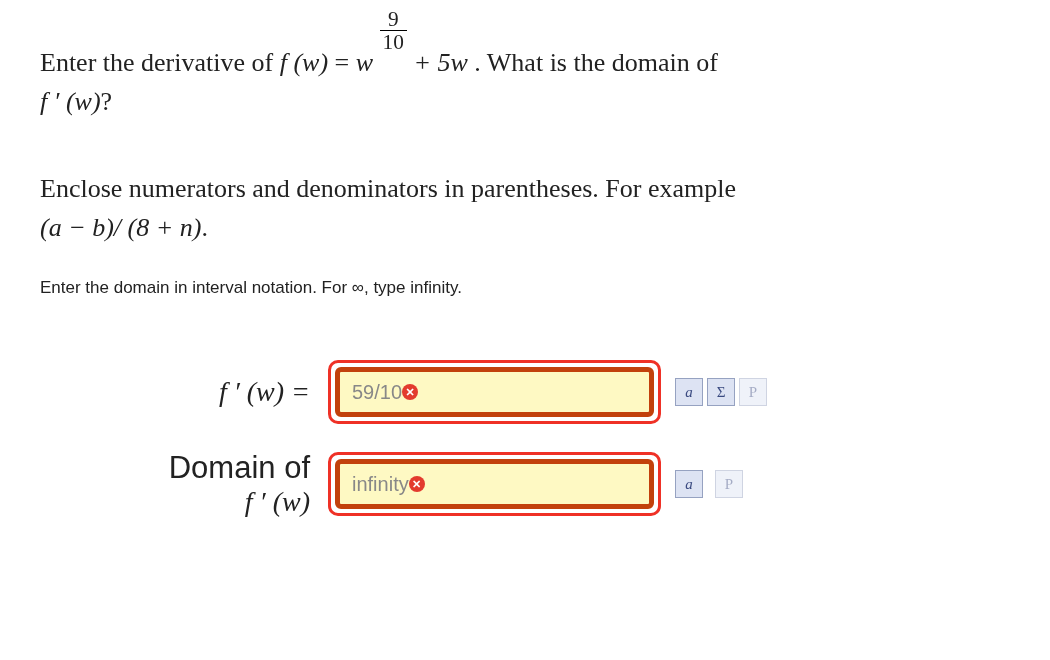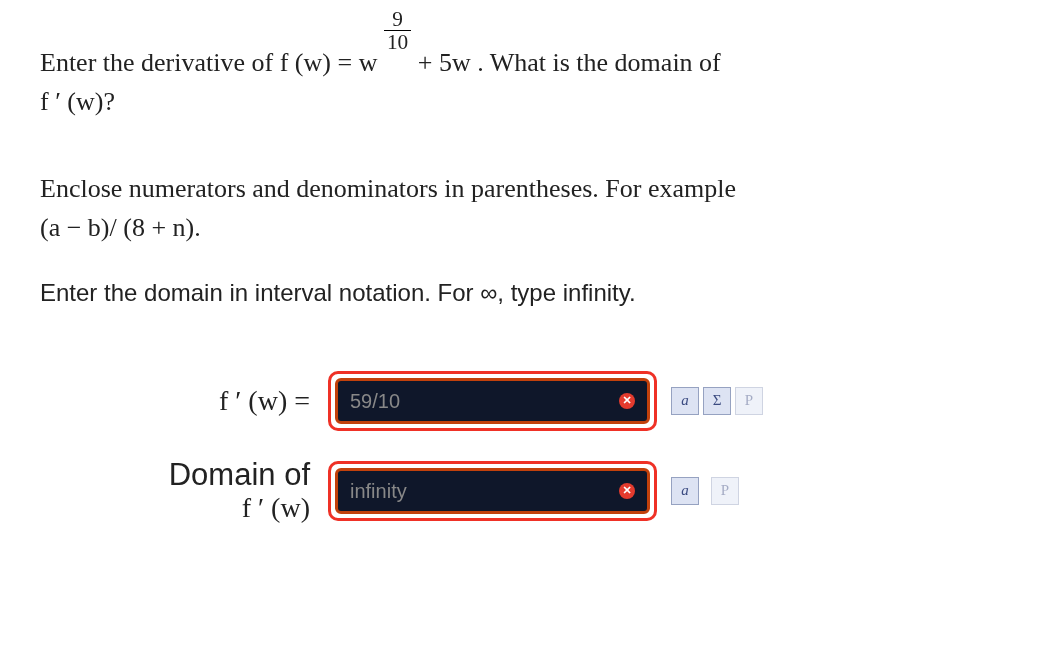--- a/index.html
+++ b/index.html
@@ -7,51 +7,51 @@
     font-family:"Times New Roman",serif;
     font-size:26px;
     color:#222;
     width:1050px;
     height:660px;
     box-sizing:border-box;
     padding:8px 10px 0 40px;
     line-height:1.5;
   }
   .para{text-align:justify;text-justify:inter-word;margin-bottom:28px;}
-  .sans{font-family:Arial,Helvetica,sans-serif;font-size:24px;}
-  .math{font-family:"Times New Roman",serif;}
+  .sans{font-family:Arial,Helvetica,sans-serif;font-size:17px;}
+  .math{font-family:"Times New Roman",serif;font-style:italic;}
   .mathup{font-style:normal;}
   .frac{display:inline-block;vertical-align:-0.1em;text-align:center;line-height:1.05;font-size:0.82em;}
   .frac .num{display:block;border-bottom:1.8px solid #000;padding:0 3px;}
   .frac .den{display:block;padding:0 3px;}
   .exp{display:inline-block;vertical-align:0.9em;}
   .answer-block{margin-top:60px;margin-left:90px;}
   .row{display:flex;align-items:center;margin-bottom:26px;gap:6px;}
   .label{width:180px;text-align:right;font-size:28px;padding-right:12px;}
   .dom-label{text-align:right;line-height:1.15;}
   .inputwrap{
     border:3px solid #ef3126;
     border-radius:10px;
     padding:4px;
     display:flex;
     align-items:center;
   }
   .textbox{
     width:285px;
     height:40px;
-    border:3px solid #c2410c;
+    border:5px solid #c2410c;
     border-radius:6px;
     font-family:Arial,Helvetica,sans-serif;
     font-size:20px;
     color:#888;
     padding:0 12px;
     display:flex;
     align-items:center;
-    justify-content:space-between;
-    background:#0f172a;
+    justify-content:flex-start;
+    background:#fef9c3;
   }
   .clear-x{
     width:16px;height:16px;border-radius:50%;
     background:#e33b2e;
     display:inline-flex;align-items:center;justify-content:center;
     color:#fff;font-family:Arial;font-size:11px;font-weight:bold;
     cursor:pointer;flex:0 0 auto;
   }
   .helpers{display:flex;align-items:center;margin-left:8px;gap:4px;}
   .helper-icon{

